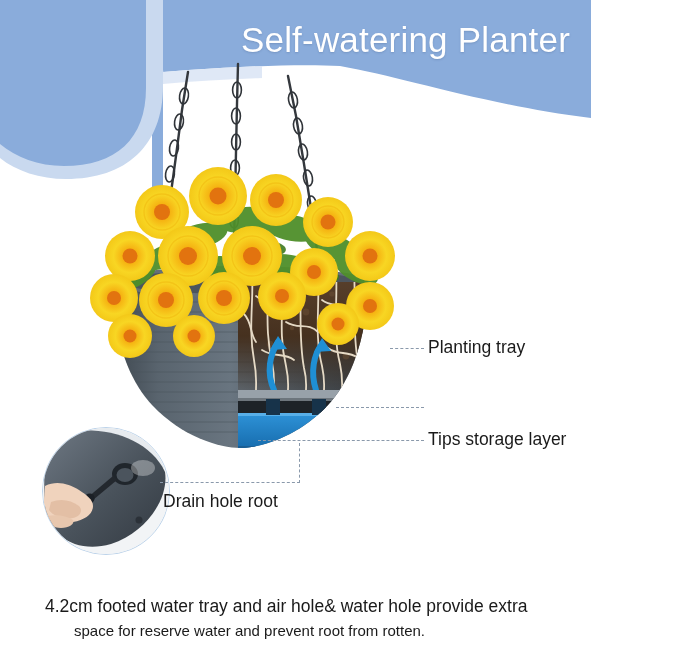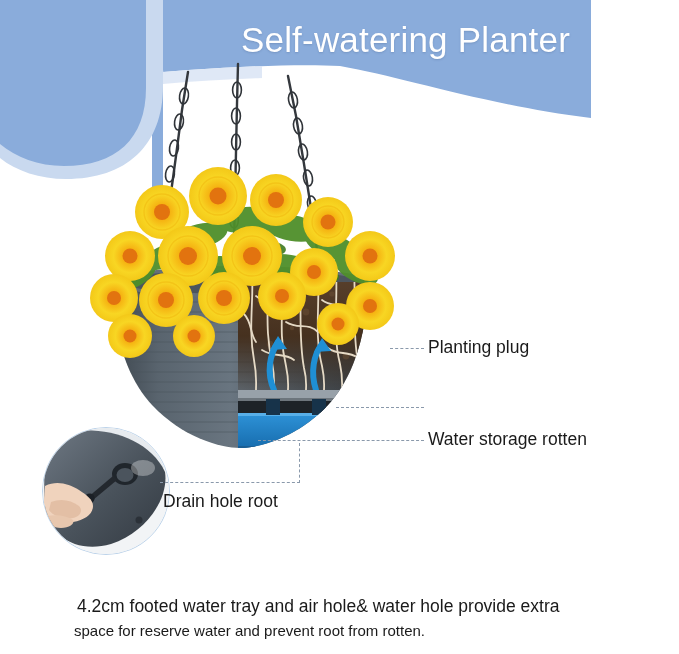--- a/index.html
+++ b/index.html
@@ -51,21 +51,21 @@
   .ld2{left:336px;top:407px;width:88px;}
   .ld3{left:258px;top:440px;width:166px;}
   .ld4h{left:160px;top:482px;width:140px;}
   .ld4v{left:299px;top:443px;height:40px;}
 
   
   .tips-title{
     position:absolute;left:50px;top:557px;font-size:24px;color:#1f3864;
     letter-spacing:.3px;
   }
-  .tips-l1{position:absolute;left:45px;top:596px;font-size:17.5px;color:#1a1a1a;white-space:nowrap;margin-left:32px;}
+  .tips-l1{position:absolute;left:45px;top:596px;font-size:17.5px;color:#1a1a1a;white-space:nowrap;}
   .tips-l2{position:absolute;left:74px;top:622px;font-size:15px;color:#1a1a1a;white-space:nowrap;}
 </style>
 </head>
 <body>
 
 <div class="stage">
 
   <svg class="banner-svg" viewBox="0 0 679 200" preserveAspectRatio="none">
     <defs>
       <clipPath id="bannerClip">
@@ -352,20 +352,20 @@
       <ellipse cx="100" cy="40" rx="12" ry="8" fill="#ffffff" opacity=".32"></ellipse>
     </svg>
   </div>
 
   <div class="leader leader-h ld1"></div>
   <div class="leader leader-h ld2"></div>
   <div class="leader leader-h ld3"></div>
   <div class="leader leader-h ld4h"></div>
   <div class="leader leader-v ld4v"></div>
 
-  <div class="callout lbl-plant">Planting plug</div>
-  <div class="callout lbl-water">Water storage rotten</div>
+  <div class="callout lbl-plant">Planting tray</div>
+  <div class="callout lbl-water">Tips storage layer</div>
   <div class="callout lbl-drain">Drain hole root</div>
 
   <div class="tips-l1">4.2cm footed water tray and air hole&amp; water hole provide extra</div>
   <div class="tips-l2">space for reserve water and prevent root from rotten.</div>
 
 </div>
 
 </body></html>

